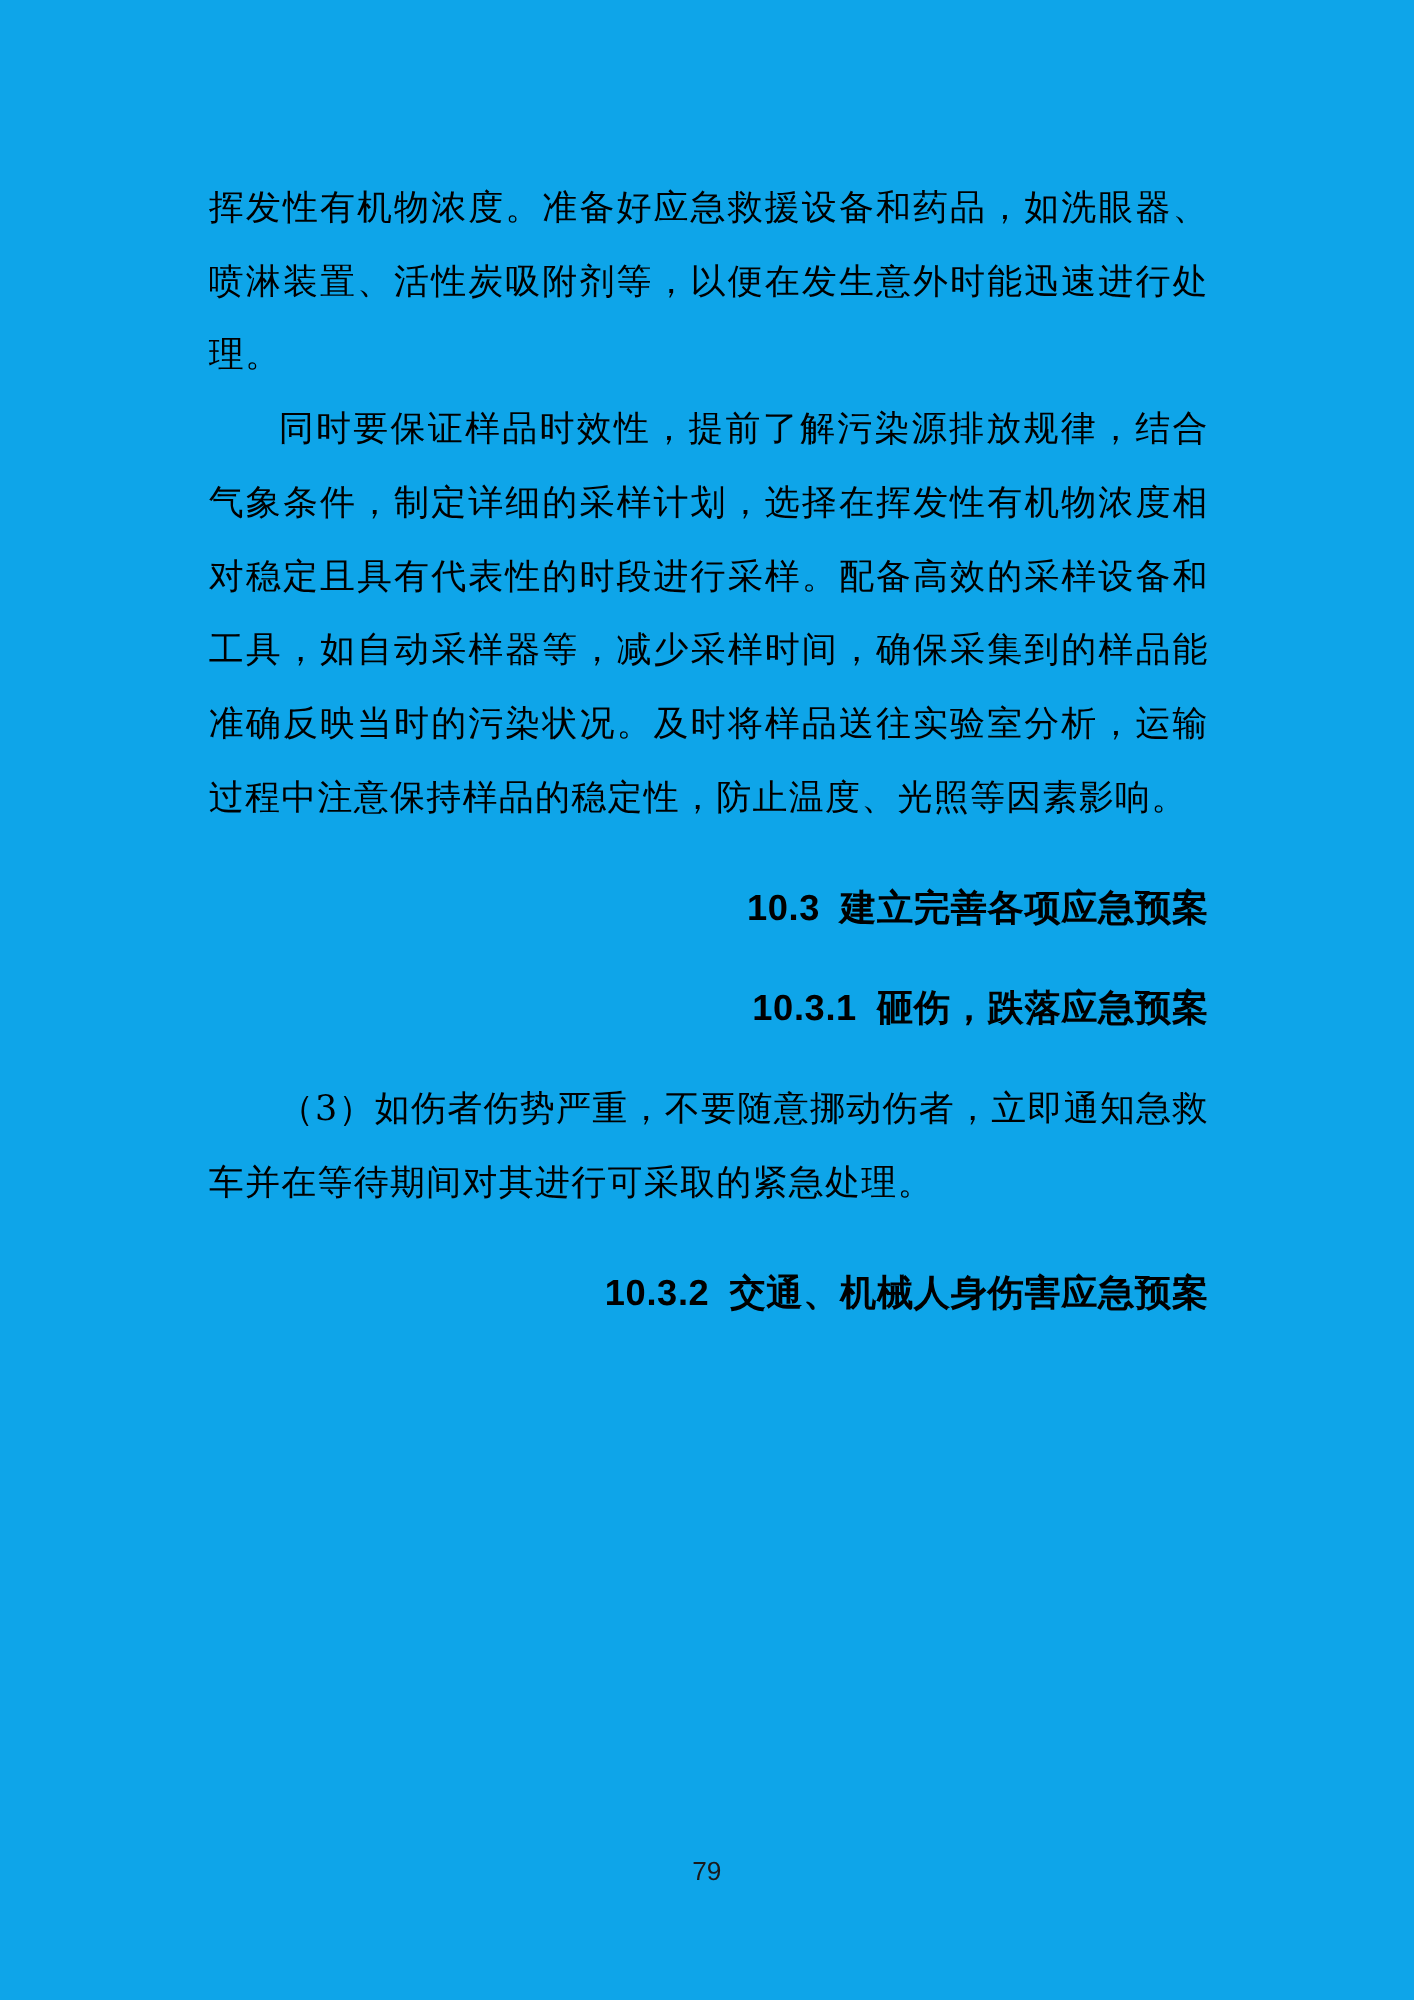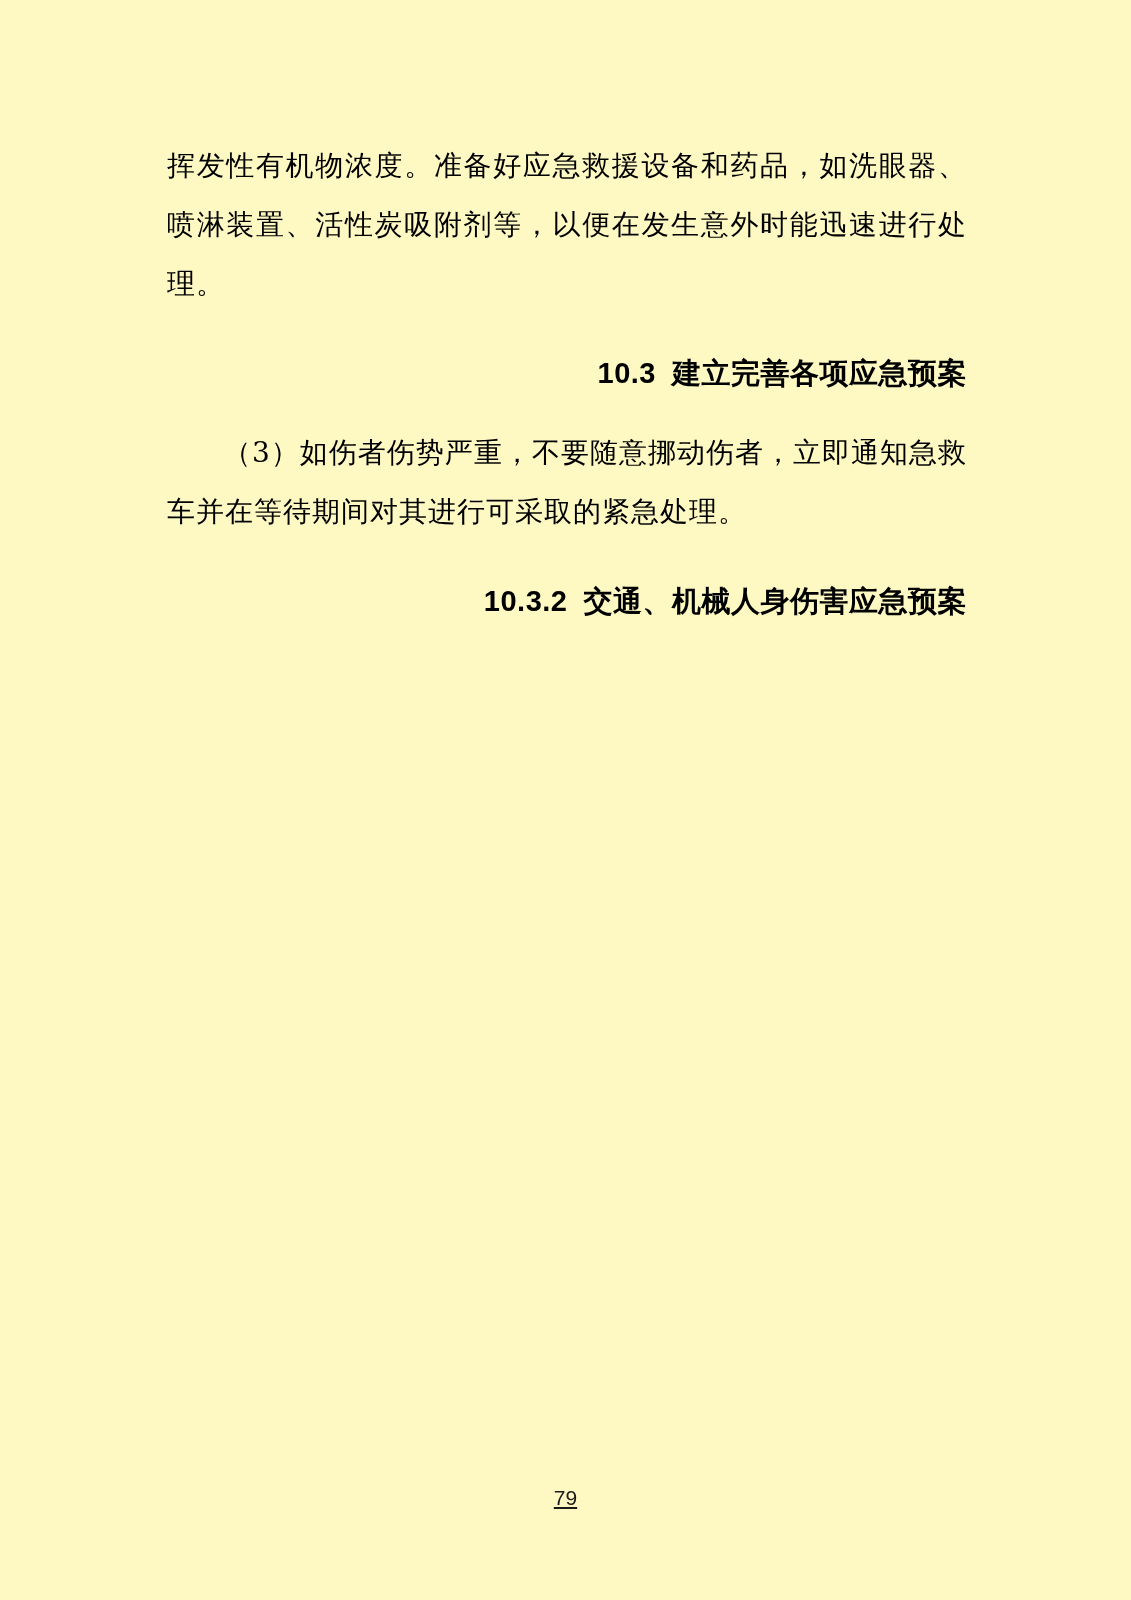--- a/index.html
+++ b/index.html
@@ -5,21 +5,21 @@
   html, body {
     margin: 0;
     padding: 0;
     background: #e8e8e8;
   }
   .page {
     position: relative;
     width: 1131px;
     height: 1600px;
     margin: 0 auto;
-    background: #fef9c3;
+    background: #0ea5e9;
     overflow: hidden;
     font-family: "DejaVu Serif", "Liberation Serif", serif;
     color: #000000;
   }
   .content {
     position: absolute;
     left: 167px;
     top: 136px;
     width: 800px;
   }
@@ -52,36 +52,39 @@
     position: absolute;
     left: 0;
     bottom: 90px;
     width: 100%;
     text-align: center;
   }
   .page-number {
     font-family: "Liberation Sans", "DejaVu Sans", sans-serif;
     font-size: 21px;
     color: #1a1a1a;
-    text-decoration: underline;
   }
 </style>
 </head>
 <body>
 
 <div class="page">
   <div class="content">
 
     <p class="body-para no-indent">挥发性有机物浓度。准备好应急救援设备和药品，如洗眼器、喷淋装置、活性炭吸附剂等，以便在发生意外时能迅速进行处理。</p>
 
+    <p class="body-para">同时要保证样品时效性，提前了解污染源排放规律，结合气象条件，制定详细的采样计划，选择在挥发性有机物浓度相对稳定且具有代表性的时段进行采样。配备高效的采样设备和工具，如自动采样器等，减少采样时间，确保采集到的样品能准确反映当时的污染状况。及时将样品送往实验室分析，运输过程中注意保持样品的稳定性，防止温度、光照等因素影响。</p>
 
     <h2 class="doc-heading">
       <span class="h-num">10.3</span><span>建立完善各项应急预案</span>
     </h2>
 
+    <h2 class="doc-heading">
+      <span class="h-num">10.3.1</span><span>砸伤，跌落应急预案</span>
+    </h2>
 
 
 
     <p class="body-para">（3）如伤者伤势严重，不要随意挪动伤者，立即通知急救车并在等待期间对其进行可采取的紧急处理。</p>
 
     <h2 class="doc-heading">
       <span class="h-num">10.3.2</span><span>交通、机械人身伤害应急预案</span>
     </h2>
 
 

